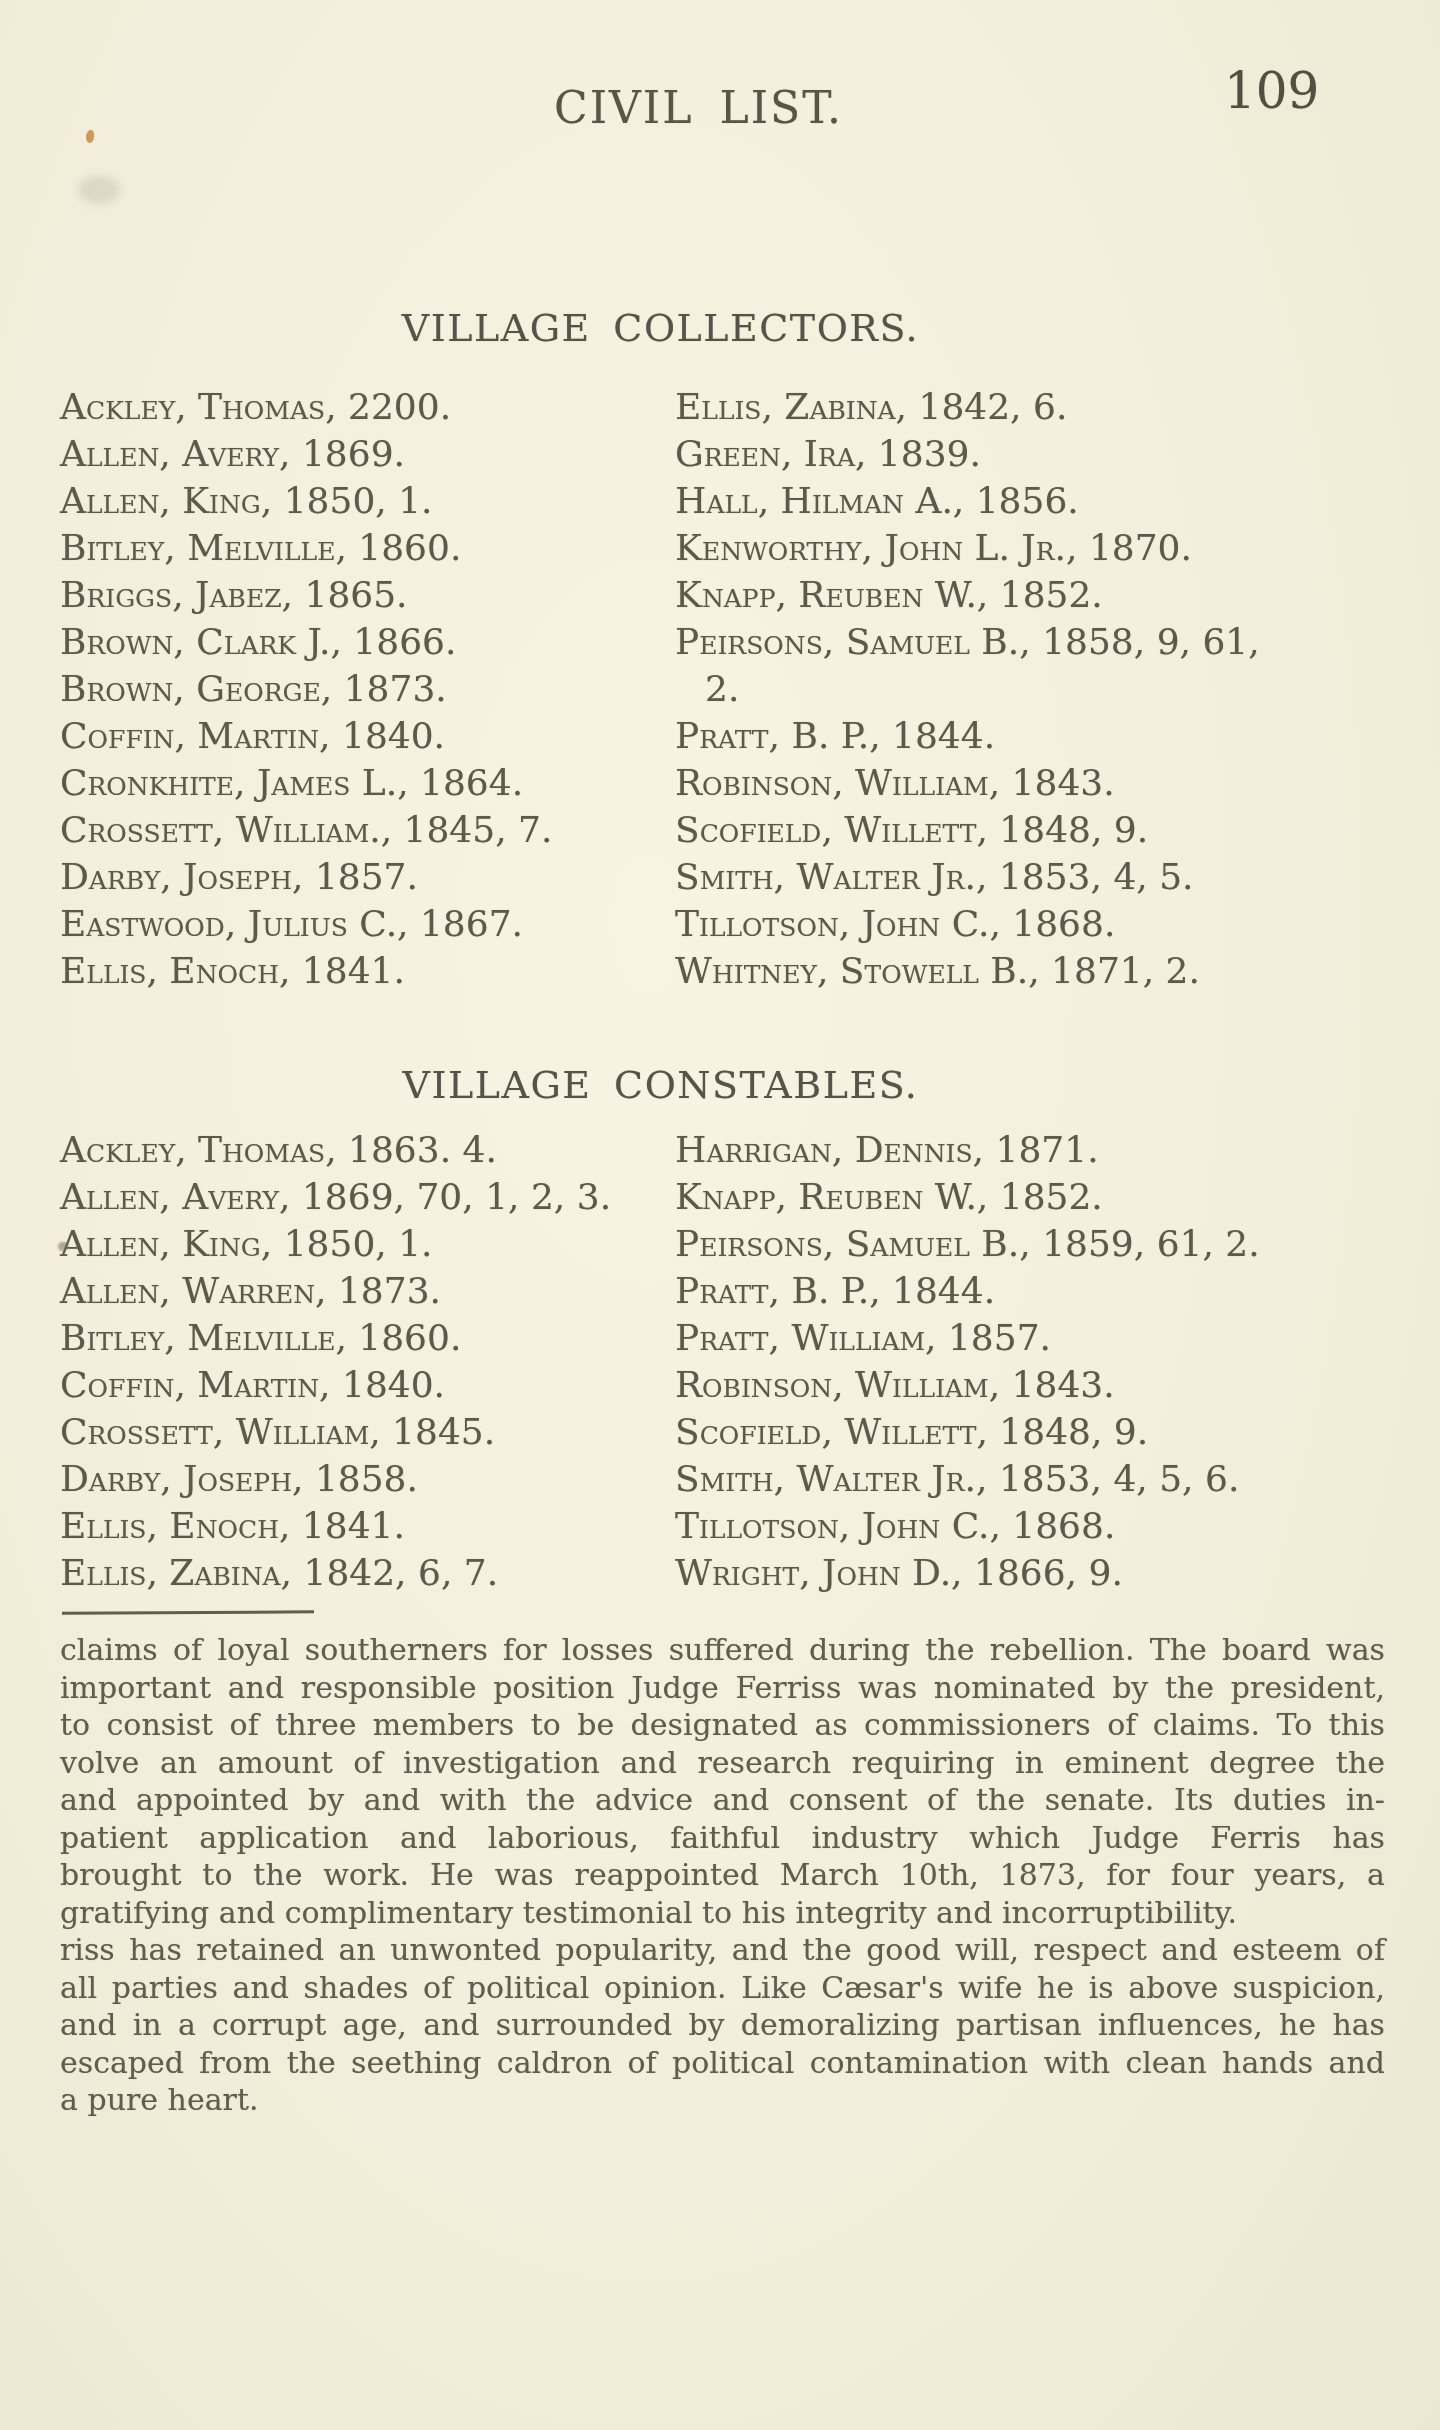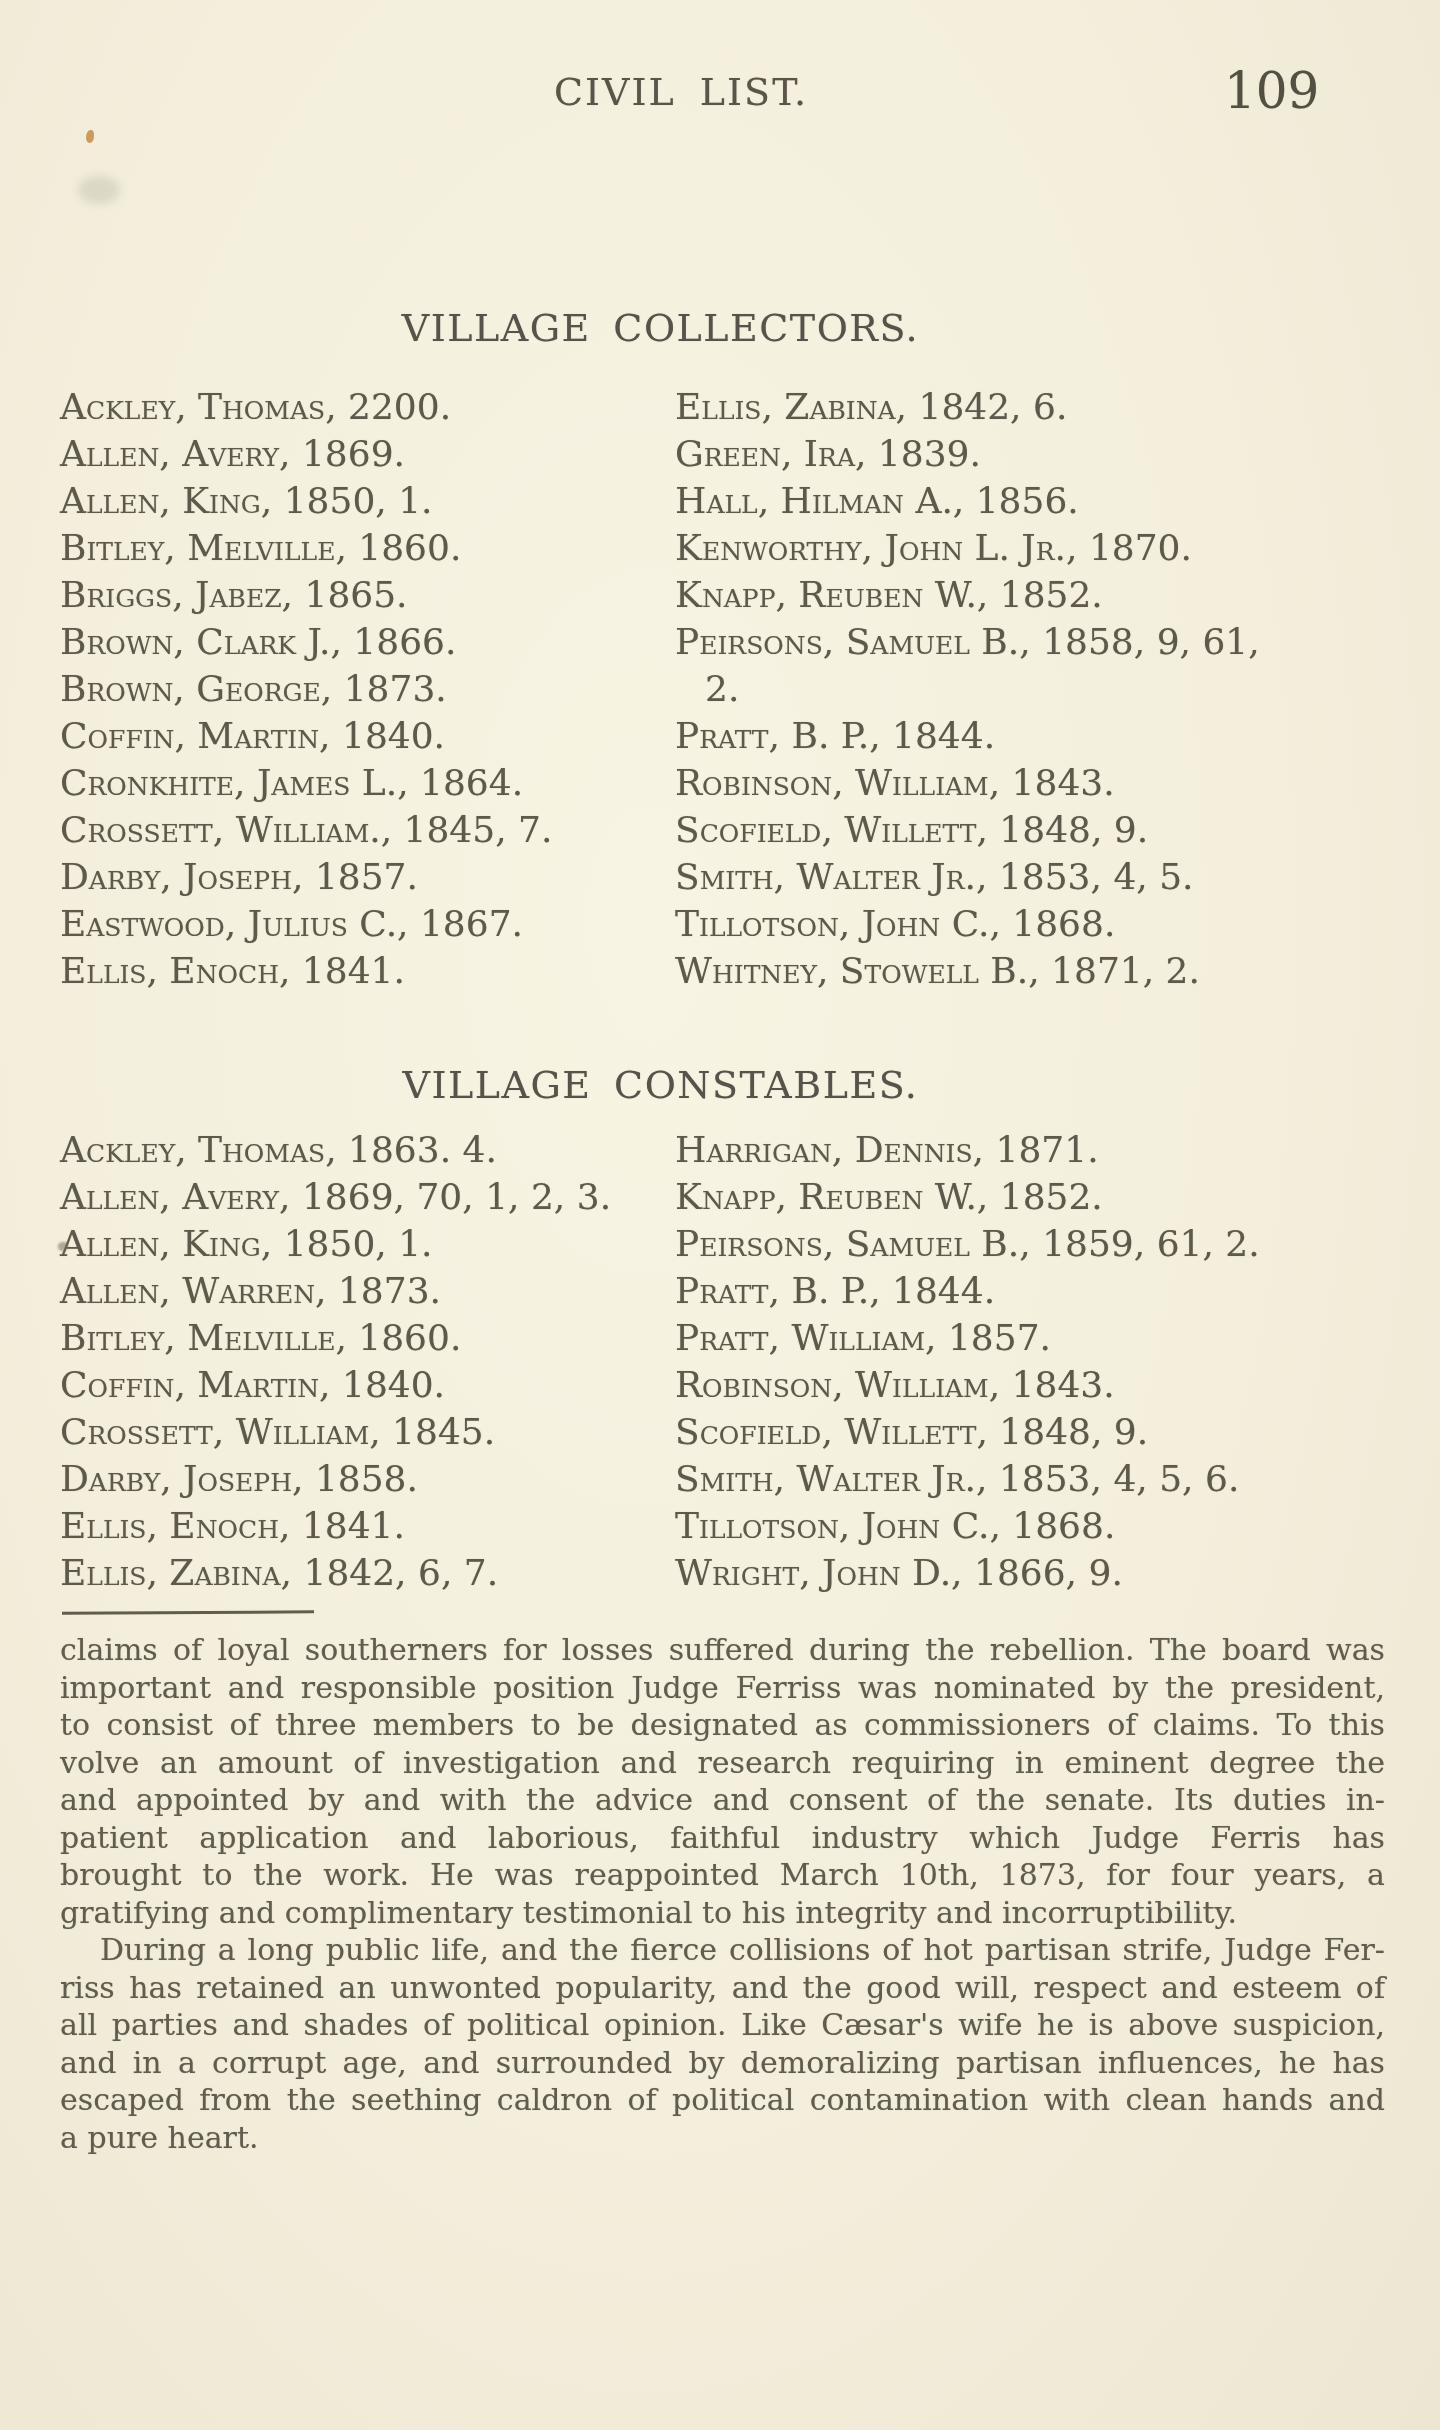--- a/index.html
+++ b/index.html
@@ -21,22 +21,22 @@
   }
 
   
   .running-head {
     position: relative;
     height: 50px;
   }
   .head-title {
     position: absolute;
     left: 494px;
-    top: 0;
-    font-size: 38px;
+    top: 12px;
+    font-size: 44px;
     letter-spacing: 2px;
     word-spacing: 10px;
     color: #5a5548;
   }
   .folio {
     position: absolute;
     left: 1164px;
     top: -8px;
     font-size: 50px;
     color: #544f43;
@@ -205,21 +205,20 @@
         <div class="pline j">claims of loyal southerners for losses suffered during the rebellion.  The board was</div>
         <div class="pline j">important and responsible position Judge Ferriss was nominated by the president,</div>
         <div class="pline j">to consist of three members to be designated as commissioners of claims.  To this</div>
         <div class="pline j">volve an amount of investigation and research requiring in eminent degree the</div>
         <div class="pline j">and appointed by and with the advice and consent of the senate.  Its duties in-</div>
         <div class="pline j">patient application and laborious, faithful industry which Judge Ferris has</div>
         <div class="pline j">brought to the work.  He was reappointed March 10th, 1873, for four years, a</div>
         <div class="pline">gratifying and complimentary testimonial to his integrity and incorruptibility.</div>
       </div>
     <div class="para2">
-        <div class="pline j indent">During a long public life, and the fierce collisions of hot partisan strife, Judge Fer-</div>
         <div class="pline j">riss has retained an unwonted popularity, and the good will, respect and esteem of</div>
         <div class="pline j">all parties and shades of political opinion.  Like Cæsar's wife he is above suspicion,</div>
         <div class="pline j">and in a corrupt age, and surrounded by demoralizing partisan influences, he has</div>
         <div class="pline j">escaped from the seething caldron of political contamination with clean hands and</div>
         <div class="pline">a pure heart.</div>
       </div>
   </div>
 
 </div>
 

